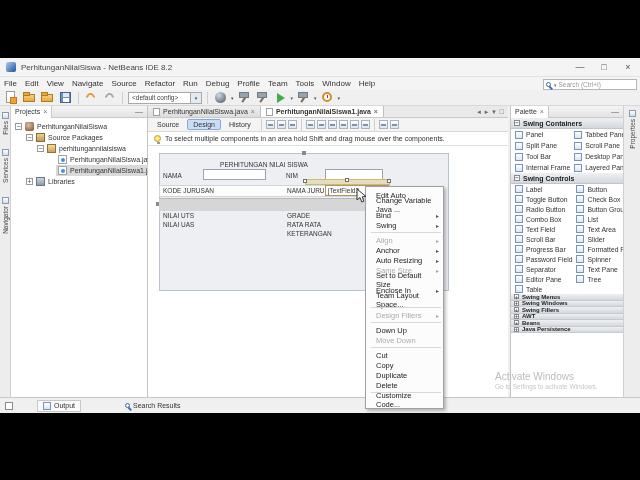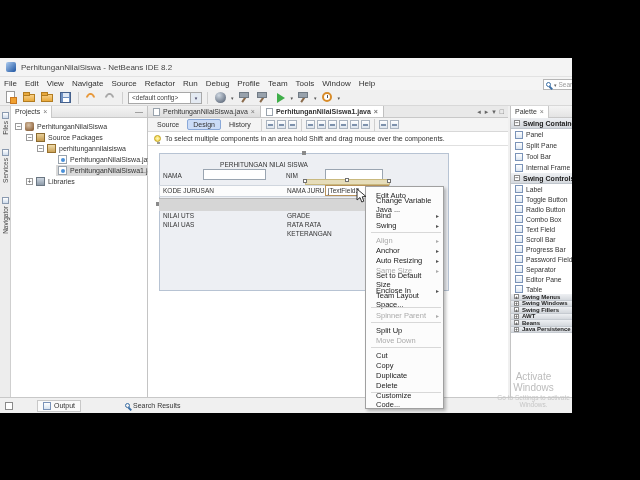--- a/index.html
+++ b/index.html
@@ -1,16 +1,16 @@
 <!DOCTYPE html>
 <html><head>
 <meta charset="utf-8">
 <style>
   html,body{margin:0;padding:0;background:#000;}
-  .stage{position:relative;width:572px;height:480px;background:#000;overflow:hidden;
+  .stage{position:relative;width:640px;height:480px;background:#000;overflow:hidden;
          font-family:"Liberation Sans",sans-serif;color:#333;}
   .stage *{box-sizing:border-box;}
   .repeat{display:contents;}
 
   
   .win-bg{position:absolute;left:0;top:58px;width:640px;height:355px;background:#f0f0f0;}
   .titlebar{position:absolute;left:0;top:58px;width:640px;height:19px;background:#f4f4f4;
             display:flex;align-items:center;border-bottom:1px solid #e2e2e2;}
   .nb-logo{width:10px;height:10px;margin:0 5px 0 6px;border-radius:2px;
            background:linear-gradient(135deg,#9fc0e8 10%,#2b5fa8 90%);}
@@ -161,21 +161,21 @@
   
   .statusbar{position:absolute;left:0;top:397px;width:640px;height:16px;background:#f0f0f0;
              border-top:1px solid #c8c8c8;display:flex;align-items:center;gap:4px;padding-left:5px;}
   .st-icon{width:8px;height:8px;border:1px solid #8a8a8a;background:#fff;flex:none;}
   .st-tab{display:flex;align-items:center;gap:3px;font-size:7px;color:#333;border:1px solid #c8c8c8;
           background:#fafafa;padding:1px 5px;margin-left:20px;}
   .st-search{display:flex;align-items:center;gap:3px;font-size:7px;color:#333;margin-left:40px;}
   .out-icon{width:8px;height:8px;border:1px solid #7a93b8;background:linear-gradient(#fff,#d8e4f0);flex:none;}
 
   
-  .watermark{position:absolute;left:495px;top:371px;z-index:12;text-align:center;pointer-events:none;}
+  .watermark{position:absolute;left:495px;top:371px;z-index:12;text-align:left;pointer-events:none;}
   .wm1{font-size:10px;color:#bcbcbc;}
   .wm2{font-size:6.5px;color:#c6c6c6;margin-top:1px;}
 </style>
 </head>
 <body>
 
 <div class="stage">
   <div class="win-bg"></div>
 
   <div class="titlebar">
@@ -435,29 +435,29 @@
     </div>
       <div class="ctx-item">
       <span class="ctx-label">Team Layout Space...</span>
       <span class="ctx-arrow">▸</span>
     </div>
       <div class="ctx-item sep">
 
       <span class="ctx-arrow">▸</span>
     </div>
       <div class="ctx-item disabled arrow">
-      <span class="ctx-label">Spinner Parent</span>
+      <span class="ctx-label">Design Fillers</span>
       <span class="ctx-arrow">▸</span>
     </div>
       <div class="ctx-item sep">
 
       <span class="ctx-arrow">▸</span>
     </div>
       <div class="ctx-item">
-      <span class="ctx-label">Split Up</span>
+      <span class="ctx-label">Down Up</span>
       <span class="ctx-arrow">▸</span>
     </div>
       <div class="ctx-item disabled">
       <span class="ctx-label">Move Down</span>
       <span class="ctx-arrow">▸</span>
     </div>
       <div class="ctx-item sep">
 
       <span class="ctx-arrow">▸</span>
     </div>

